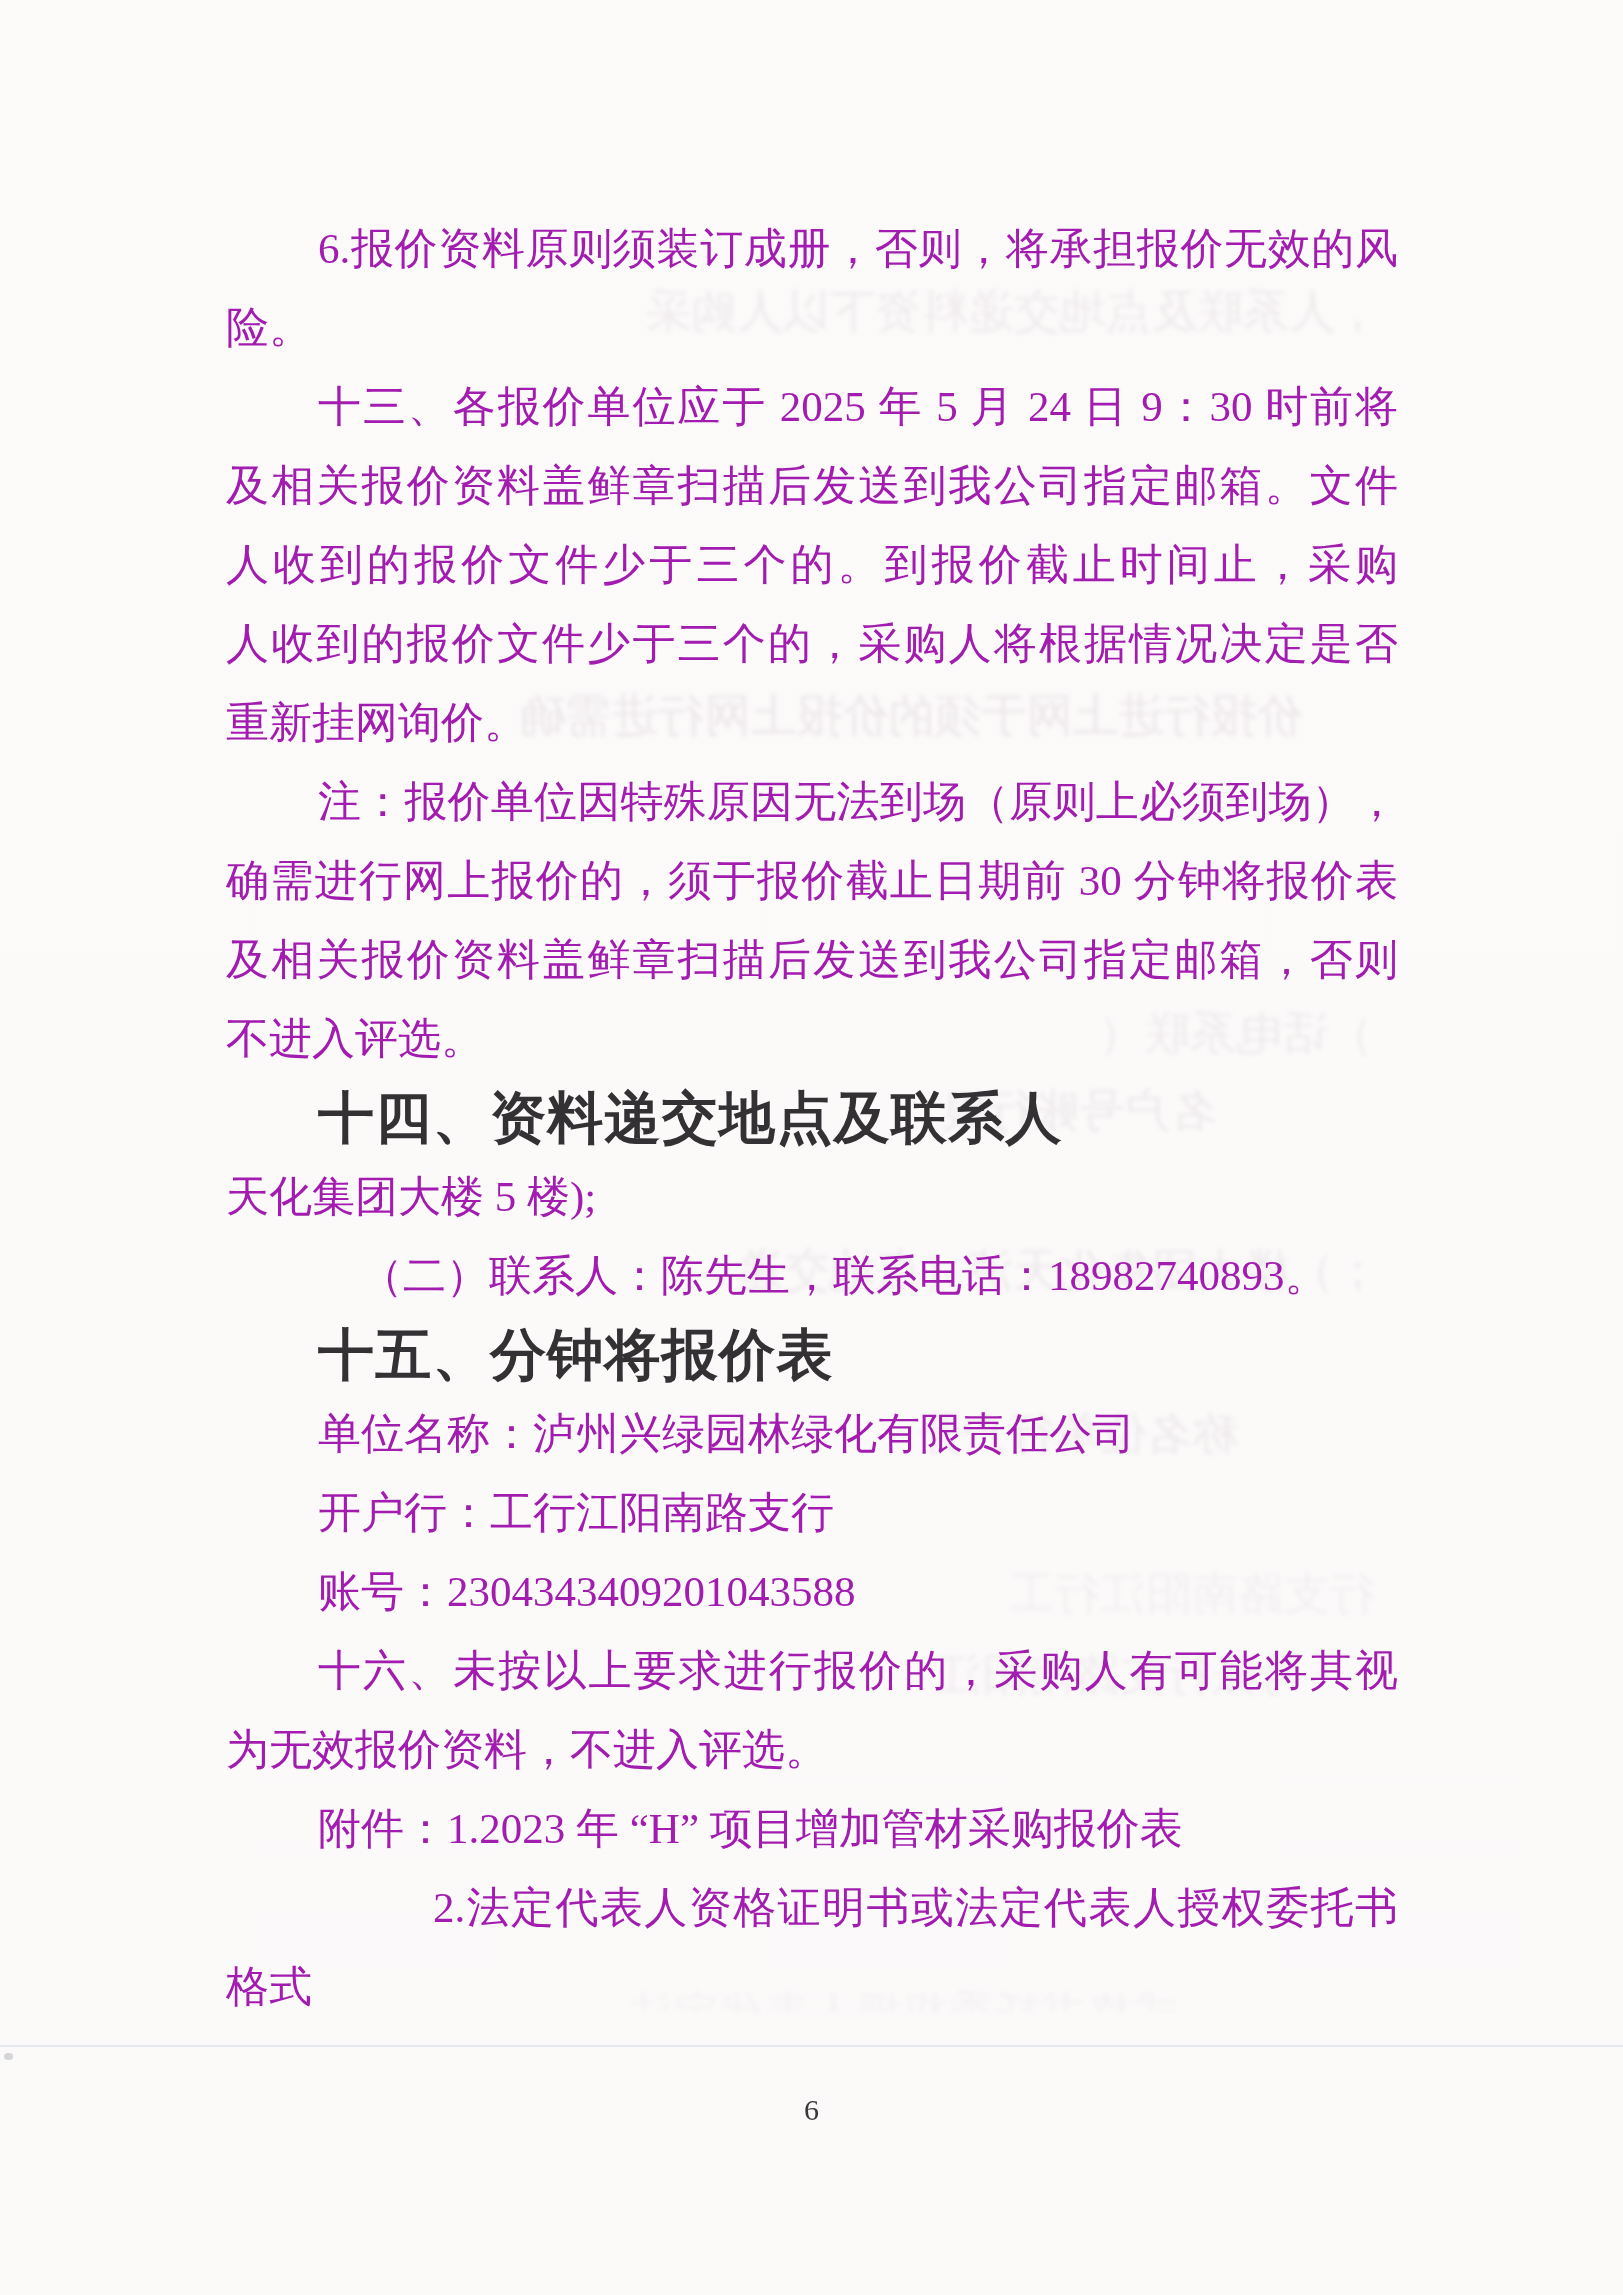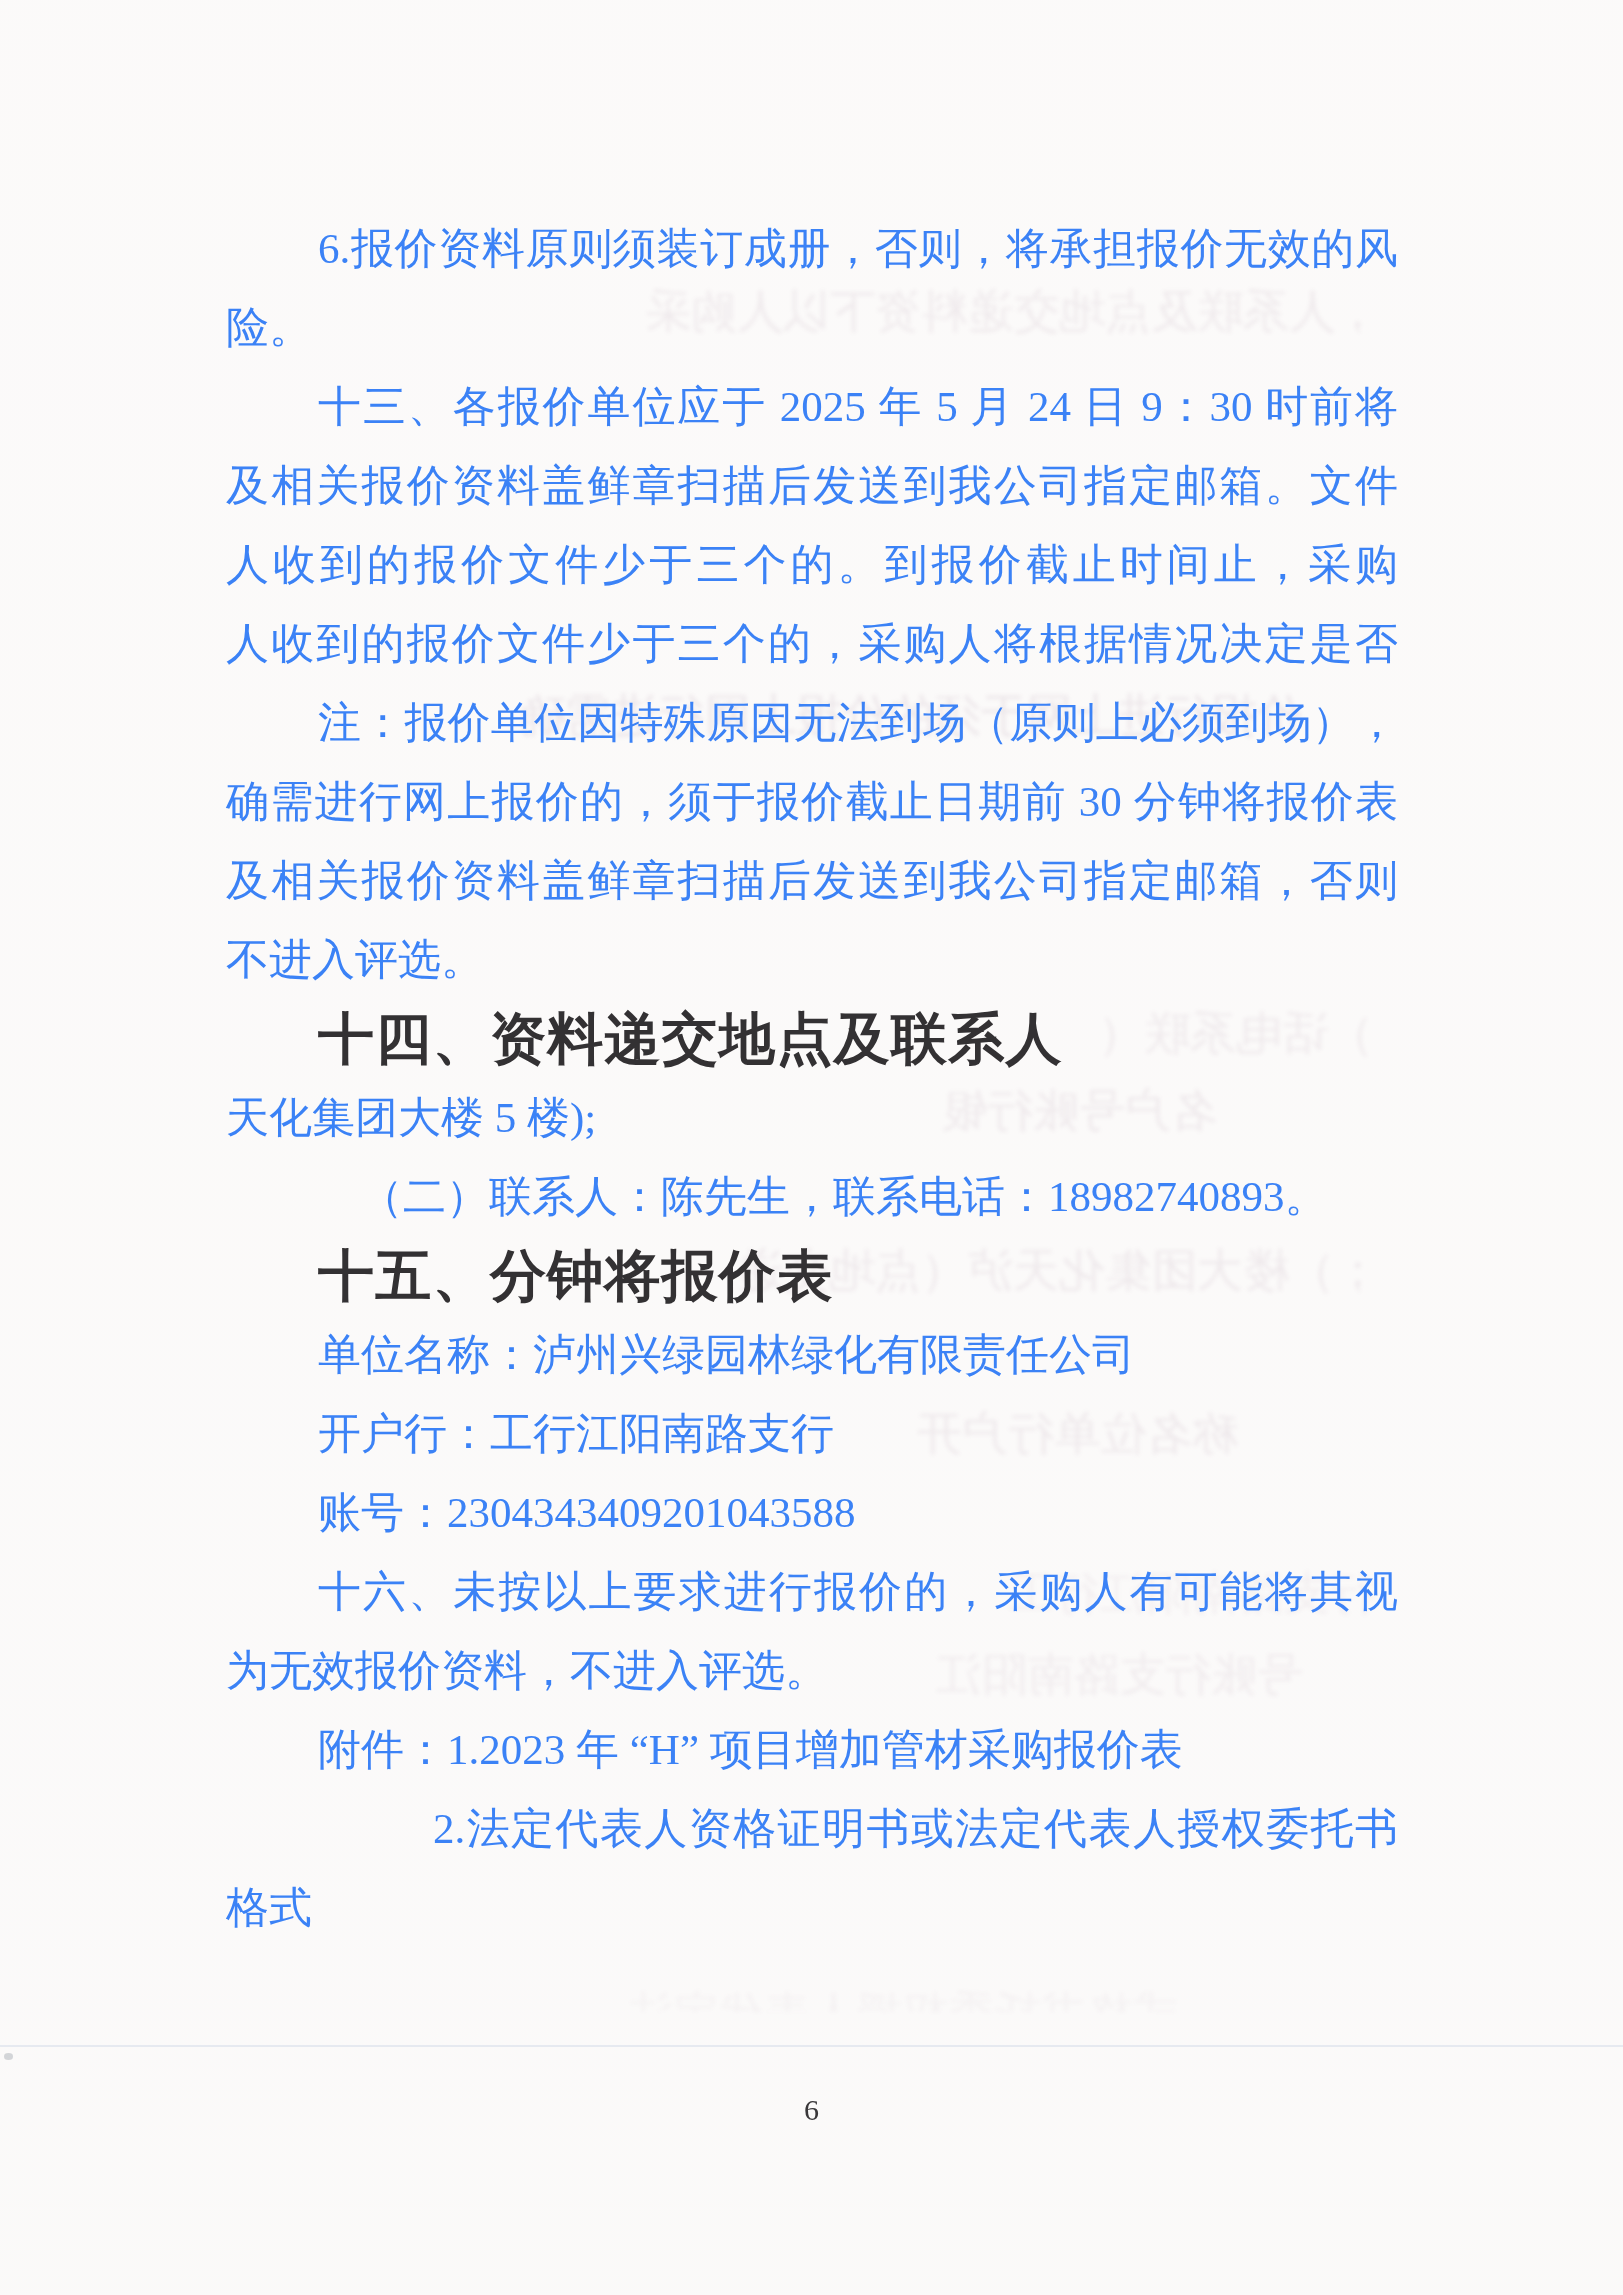--- a/index.html
+++ b/index.html
@@ -27,21 +27,21 @@
     left: 226px;
     top: 209px;
     width: 1172px;
     z-index: 2;
   }
   .ln {
     font-family: "Liberation Serif", "DejaVu Serif", serif;
     font-size: 43px;
     line-height: 79px;
     height: 79px;
-    color: #3b82f6;
+    color: #a21caf;
     white-space: nowrap;
   }
   .just {
     white-space: normal;
     text-align: justify;
     text-align-last: justify;
   }
   .i2 { padding-left: 92px; }
   .i3 { padding-left: 134px; }
   .i5 { padding-left: 207px; }
@@ -118,20 +118,21 @@
   <div class="rule"></div>
   <div class="speck"></div>
 
   <div class="content">
     <div class="ln i2 just">6.报价资料原则须装订成册，否则，将承担报价无效的风</div>
     <div class="ln">险。</div>
     <div class="ln i2 just">十三、各报价单位应于 2025 年 5 月 24 日 9：30 时前将</div>
     <div class="ln just">及相关报价资料盖鲜章扫描后发送到我公司指定邮箱。文件</div>
     <div class="ln just">人收到的报价文件少于三个的。到报价截止时间止，采购</div>
     <div class="ln just">人收到的报价文件少于三个的，采购人将根据情况决定是否</div>
+    <div class="ln">重新挂网询价。</div>
     <div class="ln i2 just">注：报价单位因特殊原因无法到场（原则上必须到场），</div>
     <div class="ln just">确需进行网上报价的，须于报价截止日期前 30 分钟将报价表</div>
     <div class="ln just">及相关报价资料盖鲜章扫描后发送到我公司指定邮箱，否则</div>
     <div class="ln">不进入评选。</div>
     <div class="ln i2 hd">十四、资料递交地点及联系人</div>
     <div class="ln">天化集团大楼 5 楼);</div>
     <div class="ln i3">（二）联系人：陈先生，联系电话：18982740893。</div>
     <div class="ln i2 hd">十五、分钟将报价表</div>
     <div class="ln i2">单位名称：泸州兴绿园林绿化有限责任公司</div>
     <div class="ln i2">开户行：工行江阳南路支行</div>

